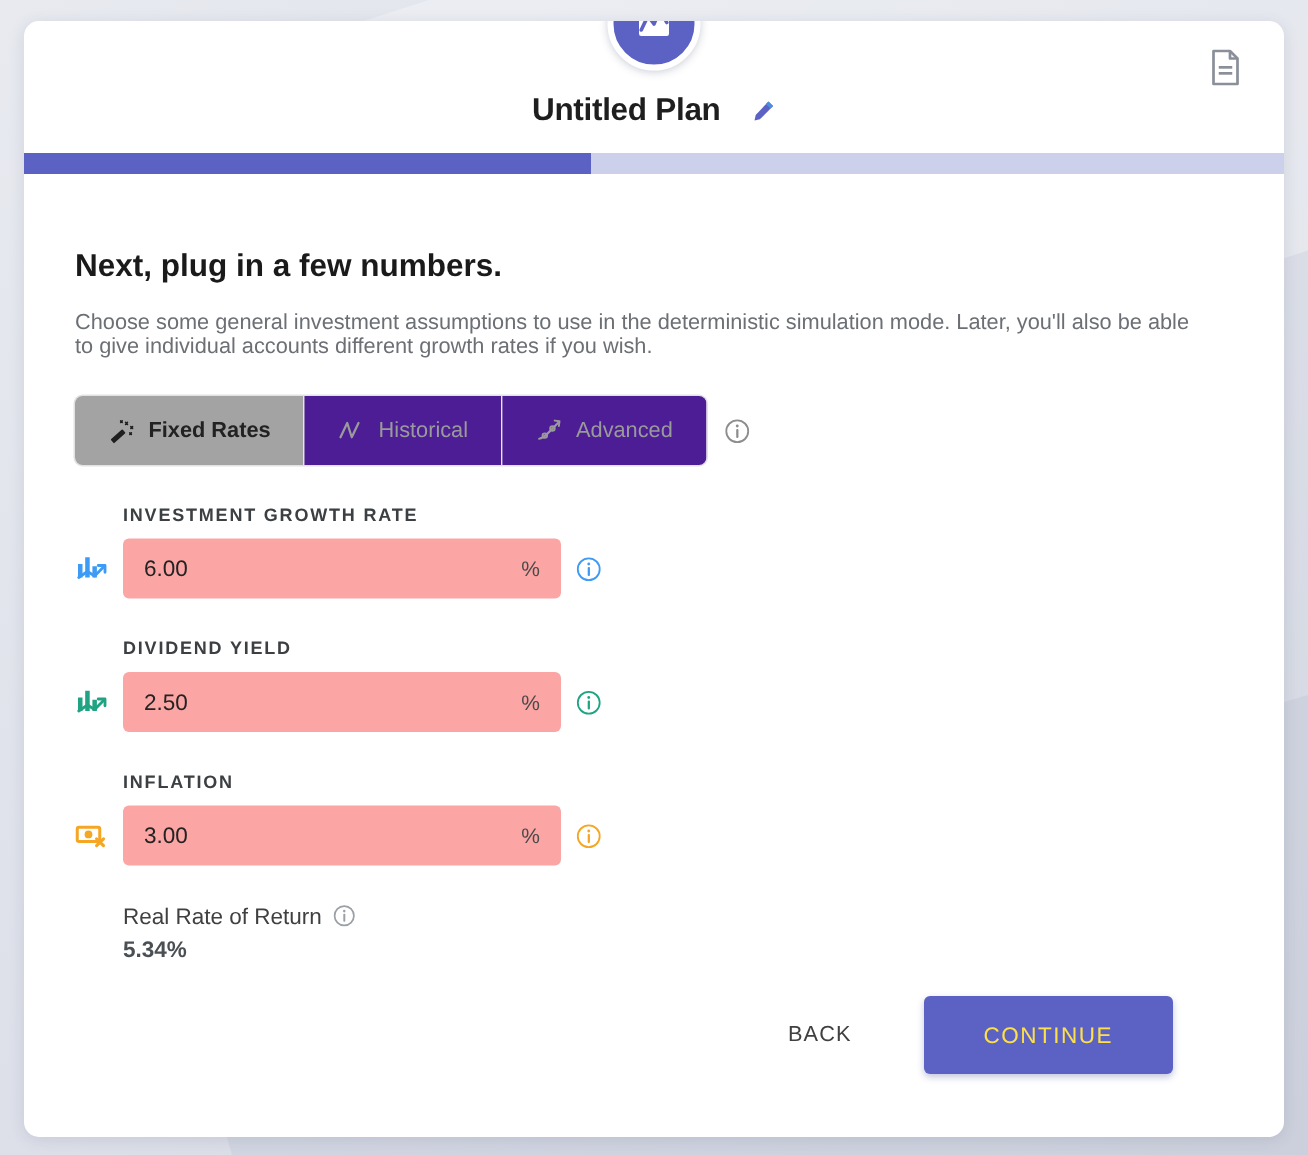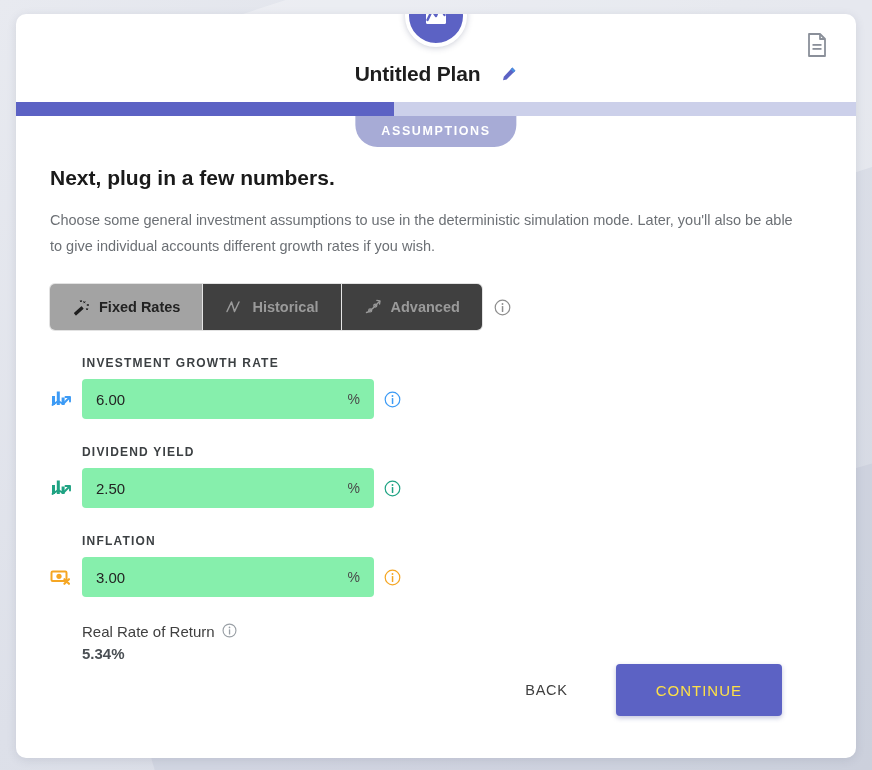--- a/index.html
+++ b/index.html
@@ -142,47 +142,46 @@
   }
 
   .heading {
     font-size: 21px;
     font-weight: bold;
     color: #1a1a1a;
     margin-bottom: 17px;
   }
   .subtext {
     font-size: 14.5px;
-    line-height: 26px;
+    line-height: 16px;
     color: #6c7075;
     max-width: 748px;
     margin-bottom: 25px;
   }
 
   
   .tabs-row { display: flex; align-items: center; gap: 12px; margin-bottom: 26px; }
   .tabs {
     display: flex;
     border-radius: 5px;
     overflow: hidden;
     box-shadow: 0 0 0 1px #e2e2e2;
   }
   .tab {
     display: flex;
     align-items: center;
     gap: 9px;
     padding: 0 22px;
     height: 46px;
     font-size: 14.5px;
-    background: #404040;
+    background: #4c1d95;
     color: #9a9a9a;
     cursor: pointer;
     border-right: 1px solid #e6e6e6;
     white-space: nowrap;
-    font-weight: bold;
   }
   .tab:last-child { border-right: none; }
   .tab.active {
     background: #a3a3a3;
     color: #222222;
     font-weight: bold;
   }
   .tab svg { display: block; flex: none; }
 
   
@@ -196,21 +195,21 @@
   .field-row {
     display: flex;
     align-items: center;
     gap: 10px;
     margin-bottom: 26px;
   }
   .field-icon { width: 22px; height: 22px; flex: none; display: block; }
   .input-box {
     width: 292px;
     height: 40px;
-    background: #86efac;
+    background: #fca5a5;
     border-radius: 4px;
     display: flex;
     align-items: center;
     padding: 12px 14px;
     cursor: text;
   }
   .input-value {
     flex: 1;
     font-size: 15px;
     color: #232323;
@@ -301,21 +300,20 @@
           <path d="M11.3 1.6 L14.4 4.7 L12.7 6.4 L9.6 3.3 Z" fill="#4a8fe0"></path>
         </svg>
       </span>
     </div>
   </div>
 
   <div class="progress-track">
     <div class="progress-fill" id="progress-fill" style="width: 45%;"></div>
   </div>
 
-  <div class="stage-badge">ASSUMPTIONS</div>
 
   <div class="content">
 
     <div class="heading">Next, plug in a few numbers.</div>
     <div class="subtext">Choose some general investment assumptions to use in the deterministic simulation mode. Later, you'll also be able to give individual accounts different growth rates if you wish.</div>
 
     <div class="tabs-row">
       <div class="tabs">
 
         <div class="tab active">

